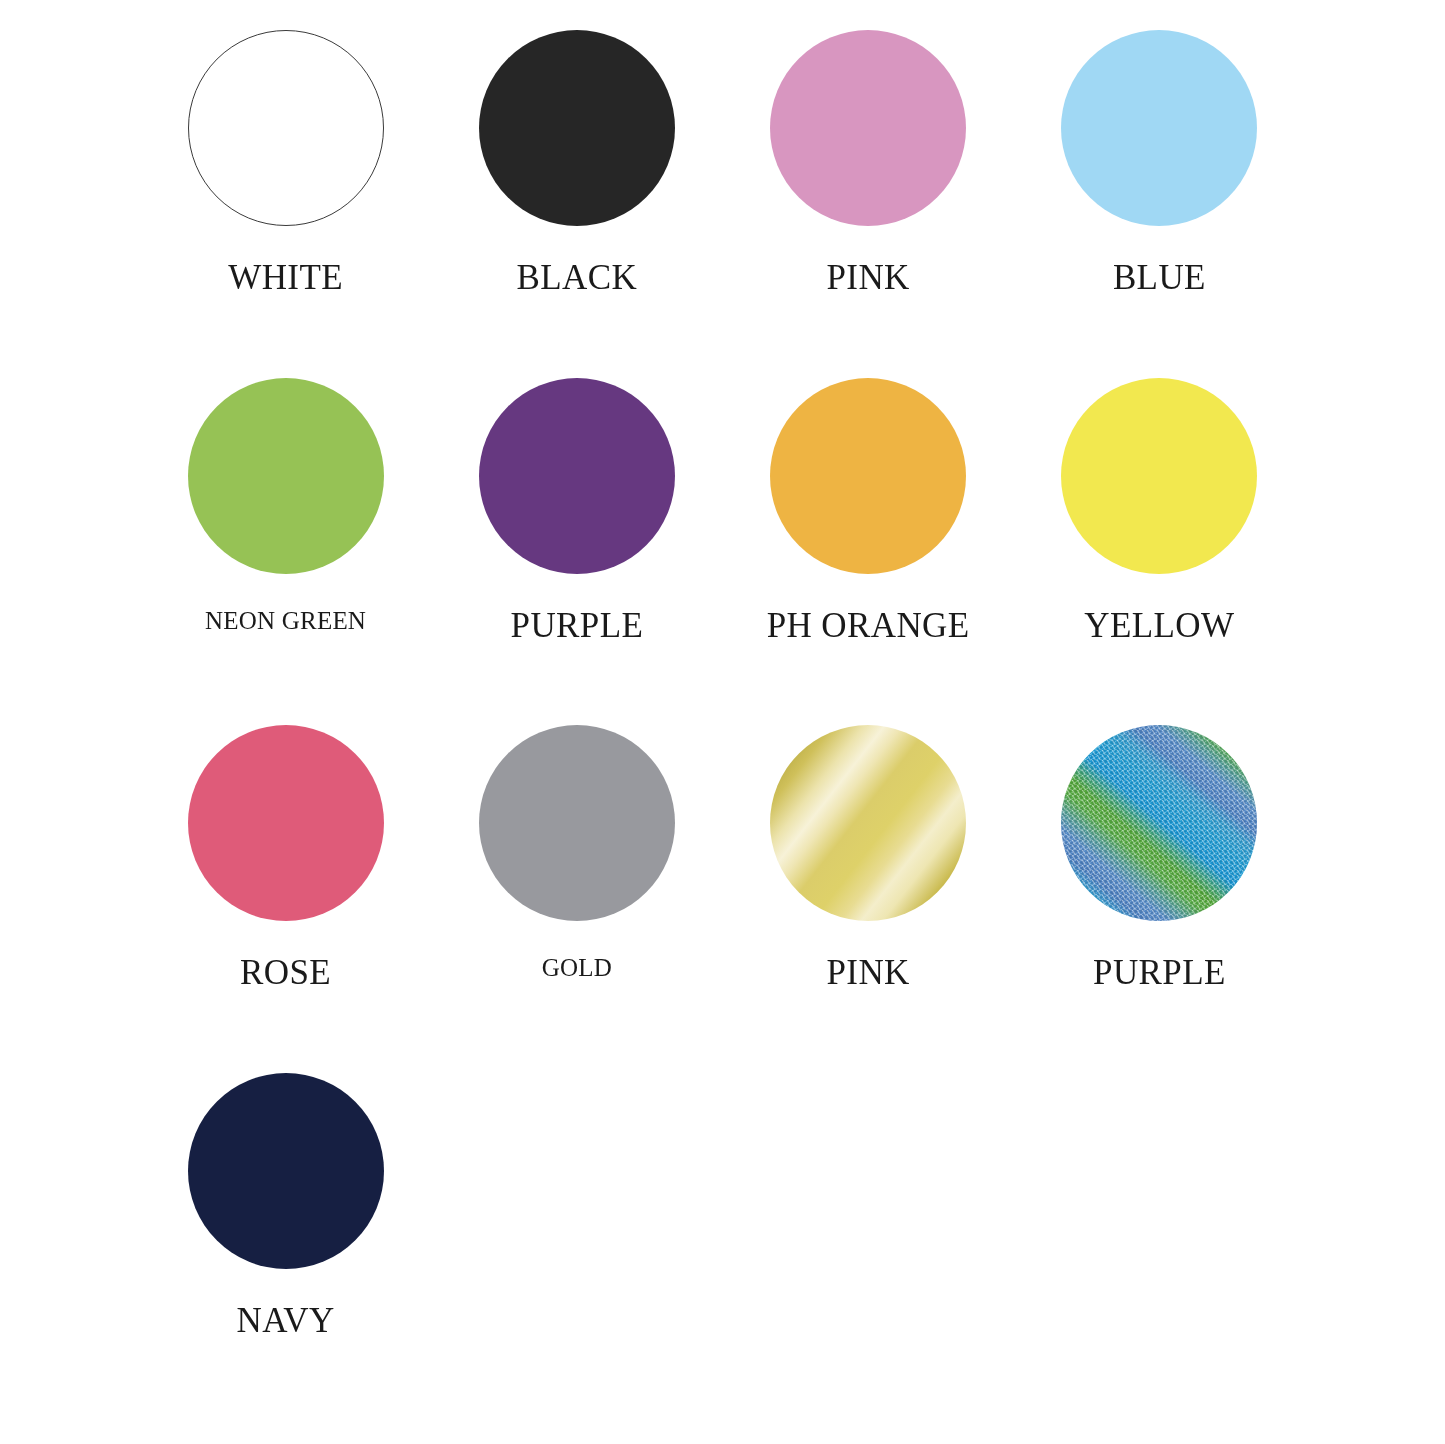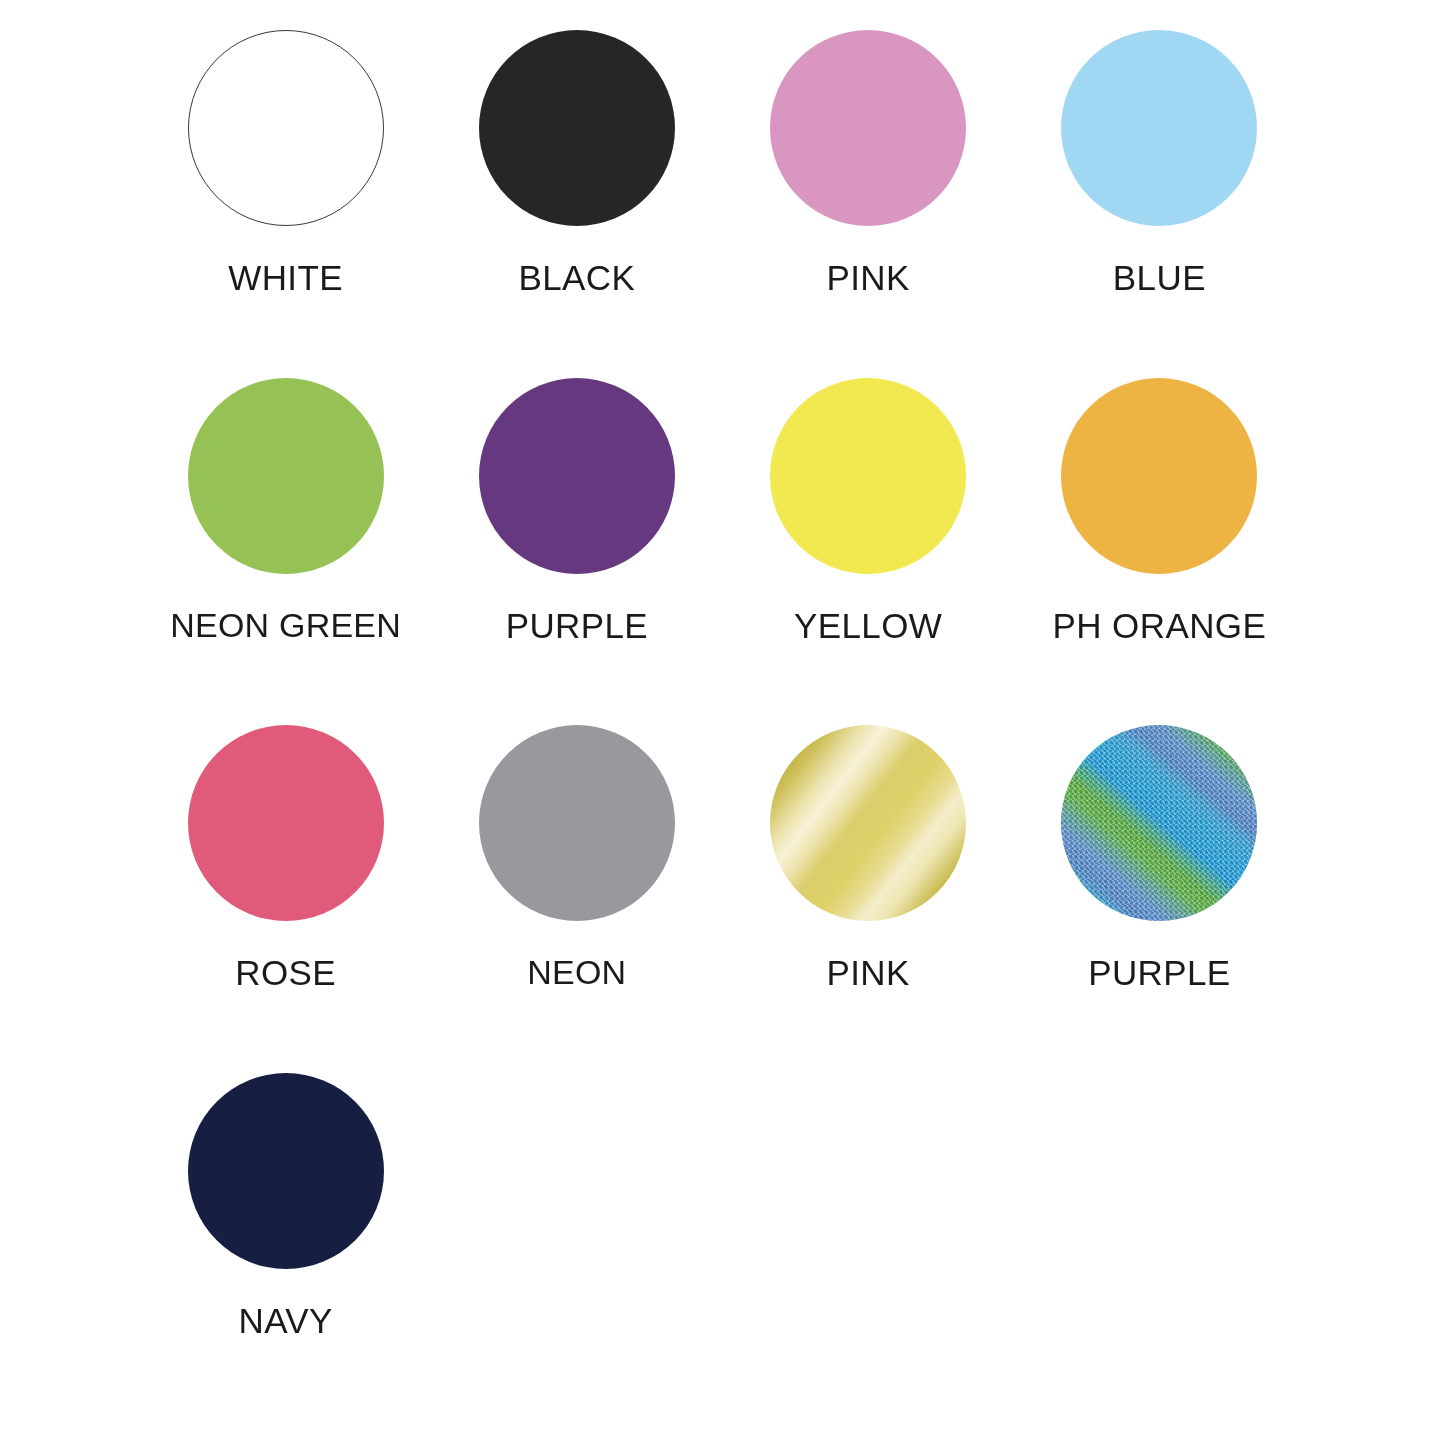--- a/index.html
+++ b/index.html
@@ -26,20 +26,21 @@
     box-sizing: border-box;
     padding: 30px 140px 24px 140px;
   }
 
   .swatch-cell {
     position: relative;
     display: flex;
     flex-direction: column;
     align-items: center;
     justify-content: flex-start;
+    font-family: Liberation Serif, serif;
   }
 
   .swatch-disc {
     width: 196px;
     height: 196px;
     border-radius: 50%;
     box-sizing: border-box;
     flex: 0 0 auto;
     position: relative;
     overflow: hidden;
@@ -54,21 +55,21 @@
   .swatch-label {
     margin-top: 34px;
     font-size: 35px;
     line-height: 1;
     letter-spacing: 0.4px;
     white-space: nowrap;
     text-align: center;
     color: #1a1a1a;
   }
   .swatch-label.small {
-    font-size: 34px;
+    font-size: 25px;
     letter-spacing: 0.2px;
   }
 
   
   .finish-gold {
     background-image: linear-gradient(
       128deg,
       #9a8f35 0%,
       #b6a840 9%,
       #cfc05a 18%,
@@ -194,34 +195,34 @@
     </div>
     <div class="swatch-cell">
       <div class="swatch-disc" style="background-color: rgb(150, 194, 85);"></div>
       <div class="swatch-label small">NEON GREEN</div>
     </div>
     <div class="swatch-cell">
       <div class="swatch-disc" style="background-color: rgb(102, 56, 128);"></div>
       <div class="swatch-label">PURPLE</div>
     </div>
     <div class="swatch-cell">
+      <div class="swatch-disc" style="background-color: rgb(238, 180, 67);"></div>
+      <div class="swatch-label">PH ORANGE</div>
+    </div>
+    <div class="swatch-cell">
       <div class="swatch-disc" style="background-color: rgb(242, 232, 79);"></div>
       <div class="swatch-label">YELLOW</div>
     </div>
     <div class="swatch-cell">
-      <div class="swatch-disc" style="background-color: rgb(238, 180, 67);"></div>
-      <div class="swatch-label">PH ORANGE</div>
-    </div>
-    <div class="swatch-cell">
       <div class="swatch-disc" style="background-color: rgb(223, 91, 121);"></div>
       <div class="swatch-label">ROSE</div>
     </div>
     <div class="swatch-cell">
       <div class="swatch-disc" style="background-color: rgb(152, 153, 158);"></div>
-      <div class="swatch-label small">NEON</div>
+      <div class="swatch-label small">GOLD</div>
     </div>
     <div class="swatch-cell">
       <div class="swatch-disc finish-gold"></div>
       <div class="swatch-label">PINK</div>
     </div>
     <div class="swatch-cell">
       <div class="swatch-disc finish-twinkle"></div>
       <div class="swatch-label">PURPLE</div>
     </div>
     <div class="swatch-cell">

